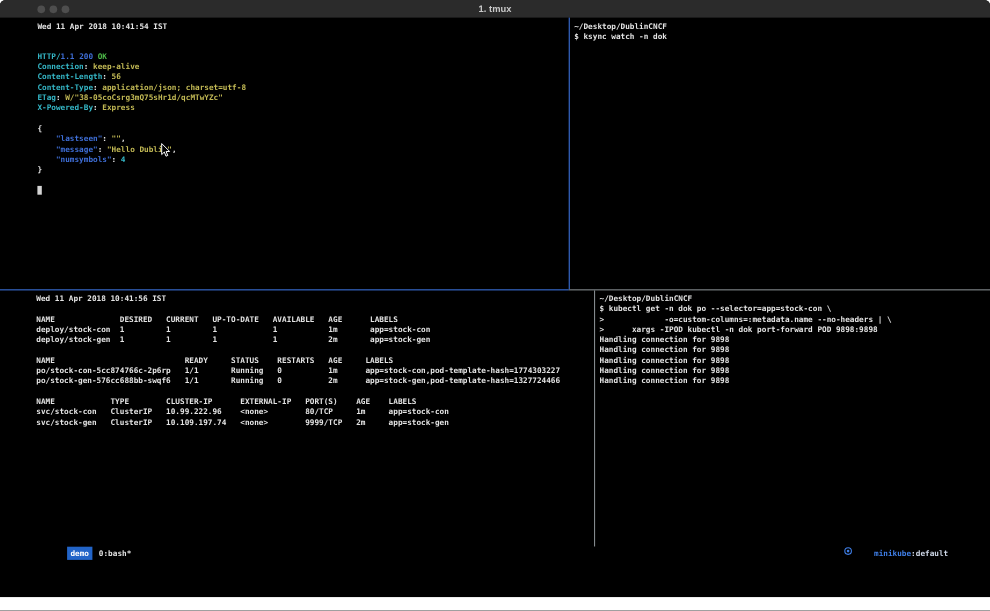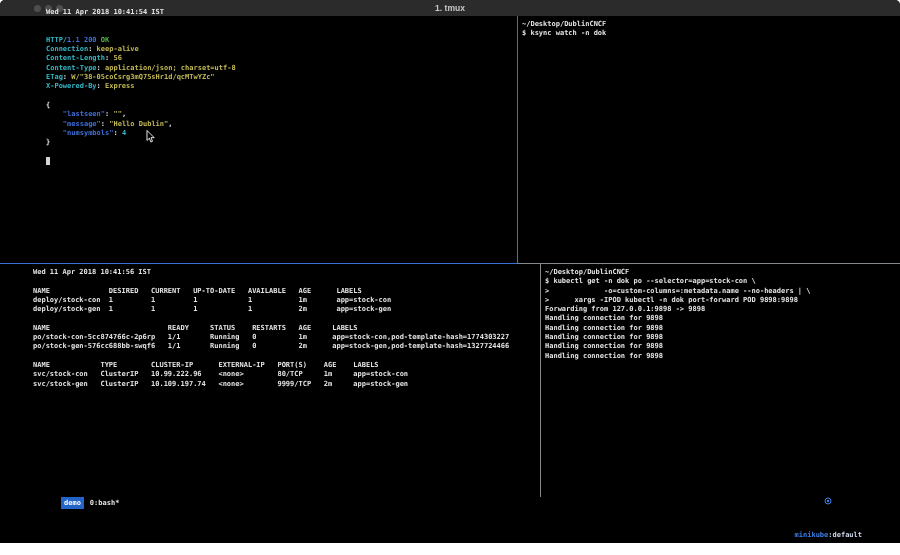--- a/index.html
+++ b/index.html
@@ -27,21 +27,21 @@
   .dot { width:7px; height:7px; border-radius:50%; background:#4e4e4e; }
   .titlebar-title {
     position:absolute; left:0; right:0; top:3px;
     text-align:center; color:#c9c9c9; font-size:8.5px;
   }
   .term, .statusbar {
     font-family:"DejaVu Sans Mono", monospace;
     font-size:7px;
   }
   .pane { position:absolute; overflow:hidden; }
-  .pane-tl { left:0;     top:4px;  width:517px; height:247px; padding:4px 0 0 46px; }
+  .pane-tl { left:0;     top:16px;  width:517px; height:247px; padding:4px 0 0 34px; }
   .pane-tr { left:518px; top:16px;  width:382px; height:247px; padding:4px 0 0 4px; }
   .pane-bl { left:0;     top:264px; width:540px; height:233px; padding:4px 0 0 33px; }
   .pane-br { left:541px; top:264px; width:359px; height:233px; padding:4px 0 0 4px; }
   .tline { height:9.3px; line-height:9.3px; white-space:pre; }
   .seg-fg     { color:#e4e4e4; }
   .seg-cyan   { color:#35b8c8; }
   .seg-blue   { color:#3f6fd8; }
   .seg-green  { color:#4db848; }
   .seg-yellow { color:#c3ba55; }
   .seg-cursor { background:#d4d4d4; color:transparent; }
@@ -52,21 +52,21 @@
   .div-v-bottom { left:540px; top:264px; width:1px;  height:233px; background:#83898d; }
   .statusbar {
     position:absolute; left:0; top:497px; width:900px; height:12px;
     color:#e4e4e4; line-height:12px; background:#000;
   }
   .status-left { position:absolute; left:33px; top:0; display:flex; gap:6px;padding-left:28px; }
   .session-badge { background:#2264c8; color:#ffffff; padding:0 3px; }
   .window-label { color:#e4e4e4; }
   .status-right {
     position:absolute; right:38px; top:0;
-    display:flex; align-items:center; gap:20px; color:#3f7fe8;flex-direction:column;
+    display:flex; align-items:center; gap:20px; color:#3f7fe8;
   }
   .ns { color:#cfd8e8; }
   .mouse-cursor { position:absolute; left:146px; top:130px; }
   .bottom-strip { position:absolute; left:0; top:543px; width:900px; height:12px; background:#ffffff; }
 </style>
 </head>
 <body>
 
 <div class="window">
 
@@ -116,21 +116,20 @@
         <div class="tline"><span class="seg-fg"> </span></div>
         <div class="tline"><span class="seg-fg">NAME            TYPE        CLUSTER-IP      EXTERNAL-IP   PORT(S)    AGE    LABELS</span></div>
         <div class="tline"><span class="seg-fg">svc/stock-con   ClusterIP   10.99.222.96    &lt;none&gt;        80/TCP     1m     app=stock-con</span></div>
         <div class="tline"><span class="seg-fg">svc/stock-gen   ClusterIP   10.109.197.74   &lt;none&gt;        9999/TCP   2m     app=stock-gen</span></div>
       </div>
     <div class="pane pane-br">
         <div class="tline"><span class="seg-fg">~/Desktop/DublinCNCF</span></div>
         <div class="tline"><span class="seg-fg">$ kubectl get -n dok po --selector=app=stock-con \</span></div>
         <div class="tline"><span class="seg-fg">&gt;             -o=custom-columns=:metadata.name --no-headers | \</span></div>
         <div class="tline"><span class="seg-fg">&gt;      xargs -IPOD kubectl -n dok port-forward POD 9898:9898</span></div>
-        <div class="tline"><span class="seg-fg">Forwarding from 127.0.0.1:9898 -&gt; 9898</span></div>
         <div class="tline"><span class="seg-fg">Handling connection for 9898</span></div>
         <div class="tline"><span class="seg-fg">Handling connection for 9898</span></div>
         <div class="tline"><span class="seg-fg">Handling connection for 9898</span></div>
         <div class="tline"><span class="seg-fg">Handling connection for 9898</span></div>
         <div class="tline"><span class="seg-fg">Handling connection for 9898</span></div>
       </div>
 
     <div class="divider div-v-top"></div>
     <div class="divider div-h-left"></div>
     <div class="divider div-h-right"></div>

